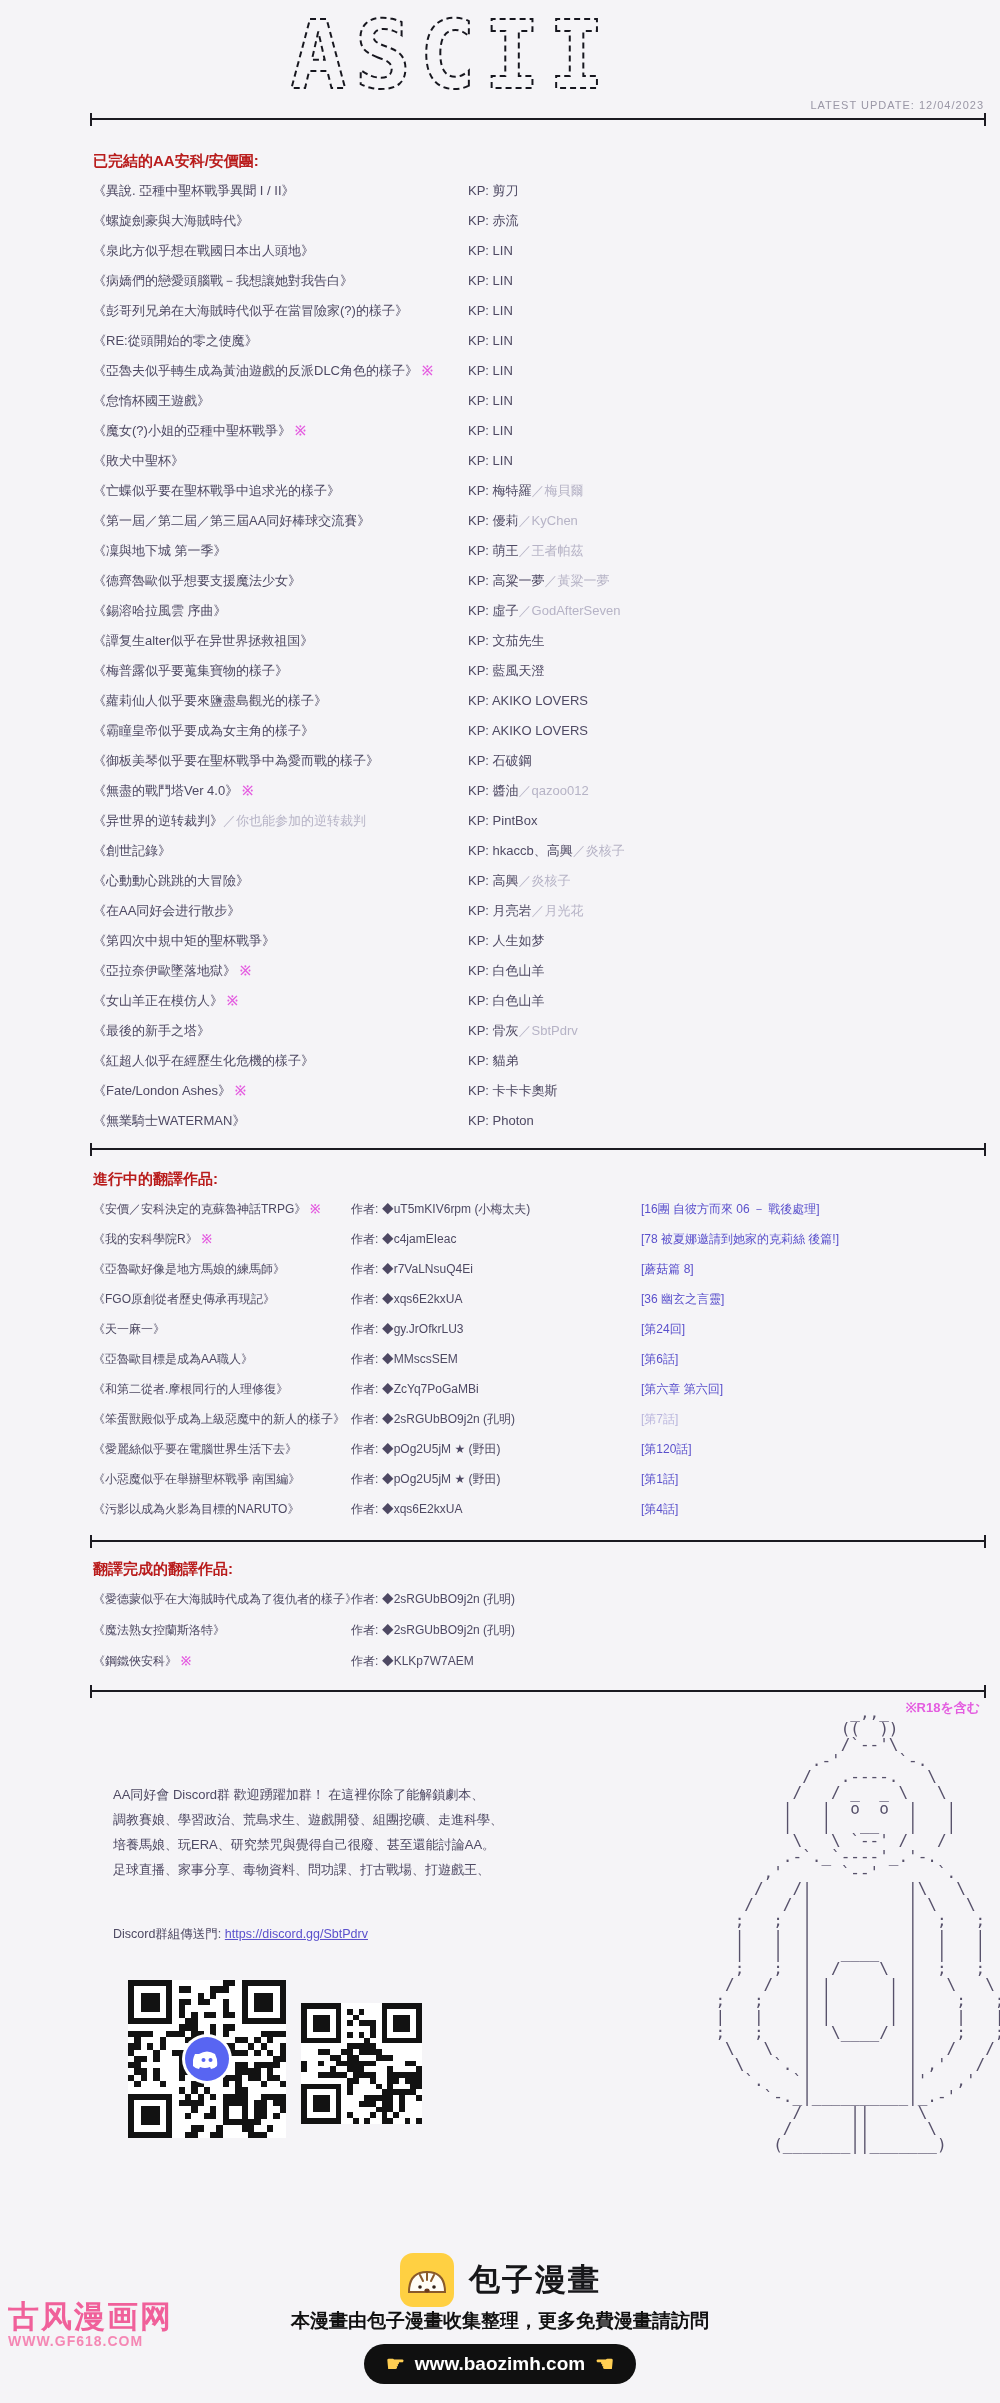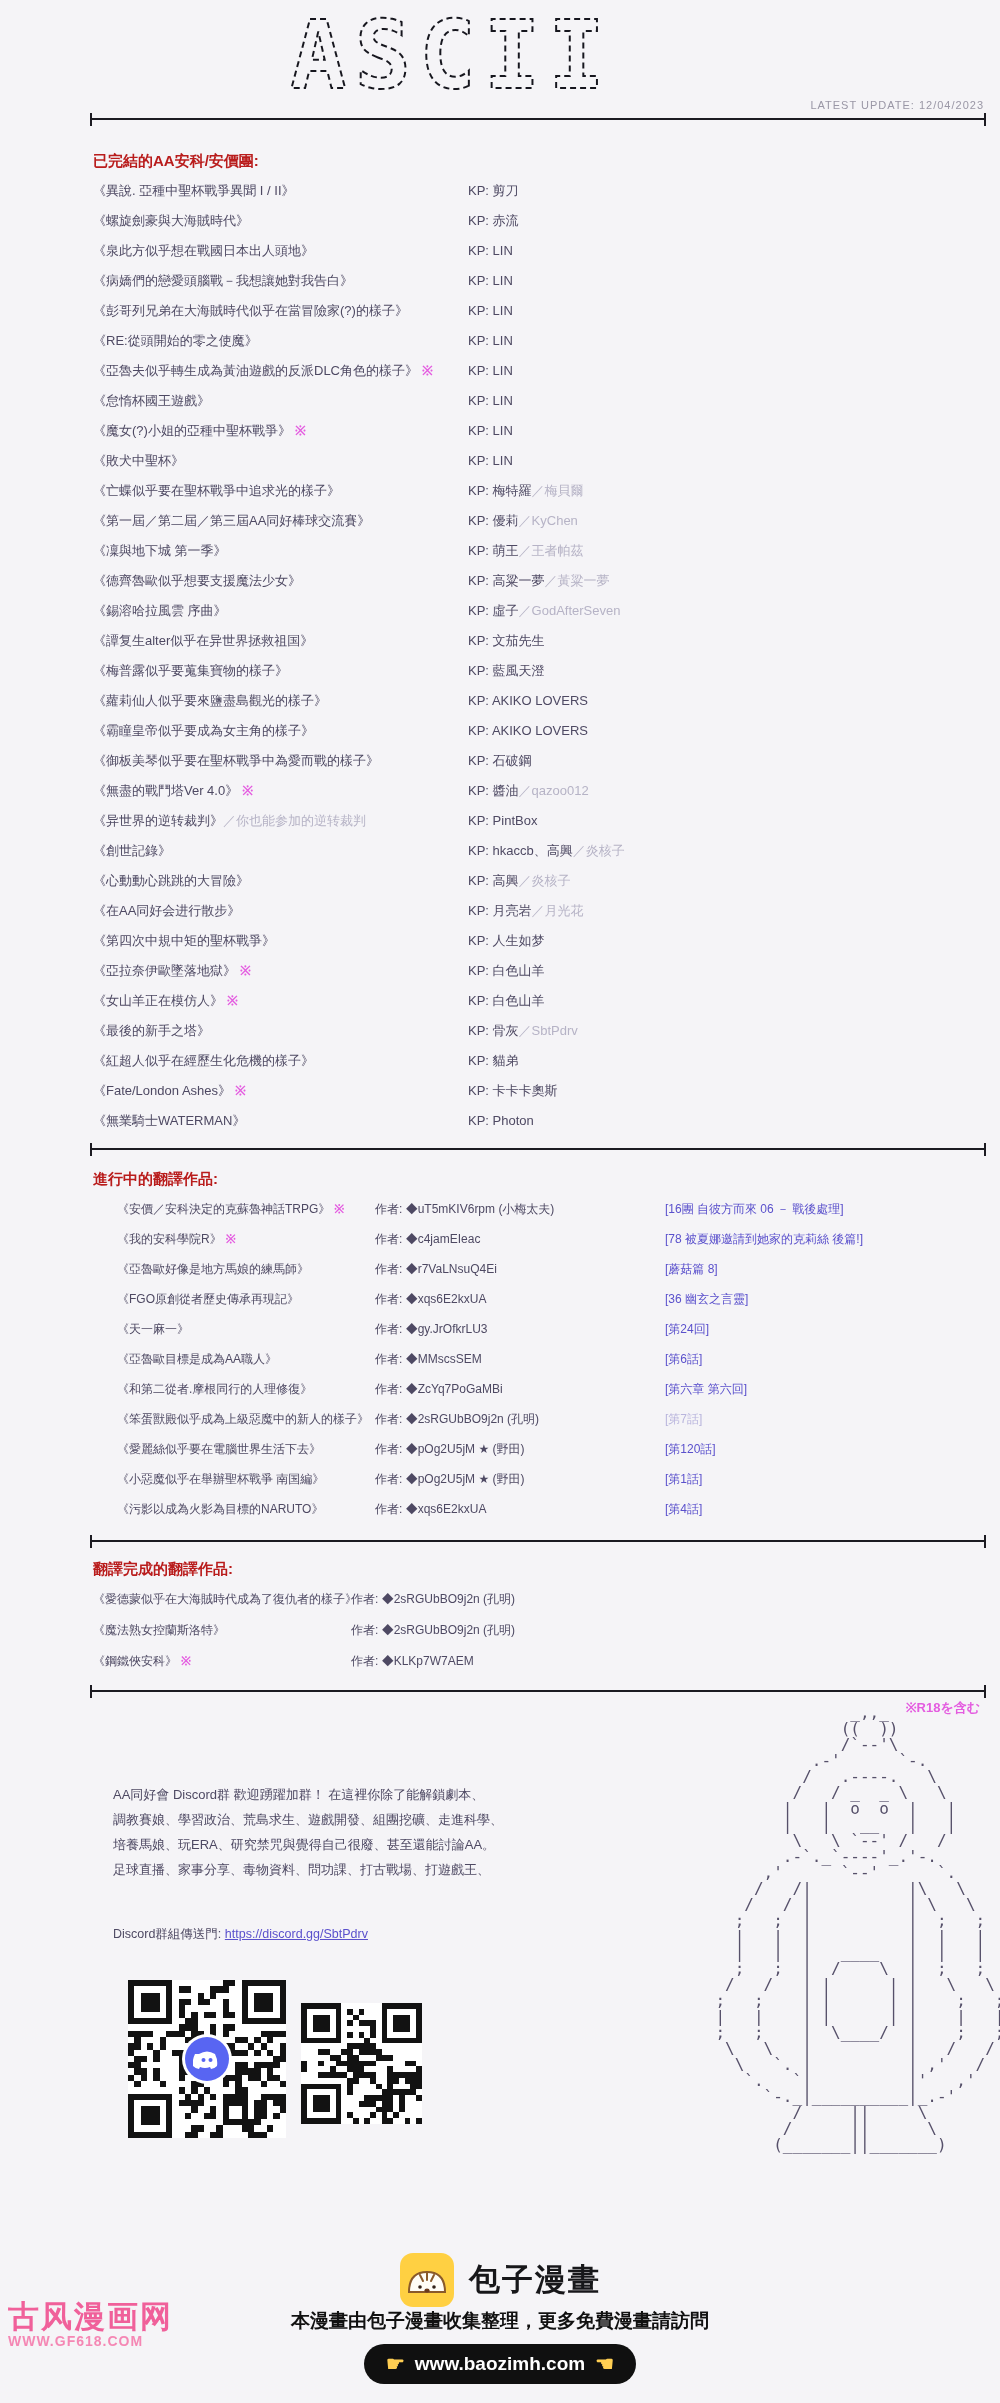--- a/index.html
+++ b/index.html
@@ -11,21 +11,21 @@
   .sep::after{right:0;}
   #latest-update{position:absolute;right:16px;top:99px;font-family:Liberation Sans, sans-serif;font-size:11px;letter-spacing:1px;color:#9a97a6;}
   .section{position:absolute;left:93px;width:893px;}
   .section-title{font-size:15px;margin:0 0 0 0;height:30px;line-height:30px;font-weight:bold;color:#b91c1c;}
   .row{position:relative;height:30px;line-height:30px;white-space:nowrap;font-size:13px;}
   .row .title{color:#4e4963;}
   .star{color:#e45ce0;font-weight:bold;margin-left:4px;}
   .note{color:#b6b3c6;}
   .kp{position:absolute;left:375px;top:0;}
   .kp-alt,.kp-slash{color:#b6b3c6;}
-  .s2 .row{font-size:12px;height:30px;margin-left:24px;}
+  .s2 .row{font-size:12px;height:30px;}
   .author{position:absolute;left:258px;top:0;color:#4e4963;}
   .chapter{position:absolute;left:548px;top:0;color:#5a50cc;text-decoration:none;}
   .chapter.muted{color:#b9b5dd;}
   .s3 .row{font-size:12px;height:31px;line-height:31px;}
   #r18-note{position:absolute;right:20px;top:1698px;color:#e45ce0;font-size:13px;font-weight:bold;}
   #discord-block{position:absolute;left:113px;top:1782px;width:400px;font-size:13px;line-height:25px;color:#4e4963;}
   #discord-portal{position:absolute;left:113px;top:1926px;font-size:12.5px;color:#4e4963;}
   #discord-portal a{color:#5a50cc;text-decoration:underline;}
   .qr{position:absolute;background:#ffffff;}
   #qr-left{left:128px;top:1980px;width:158px;height:158px;}

